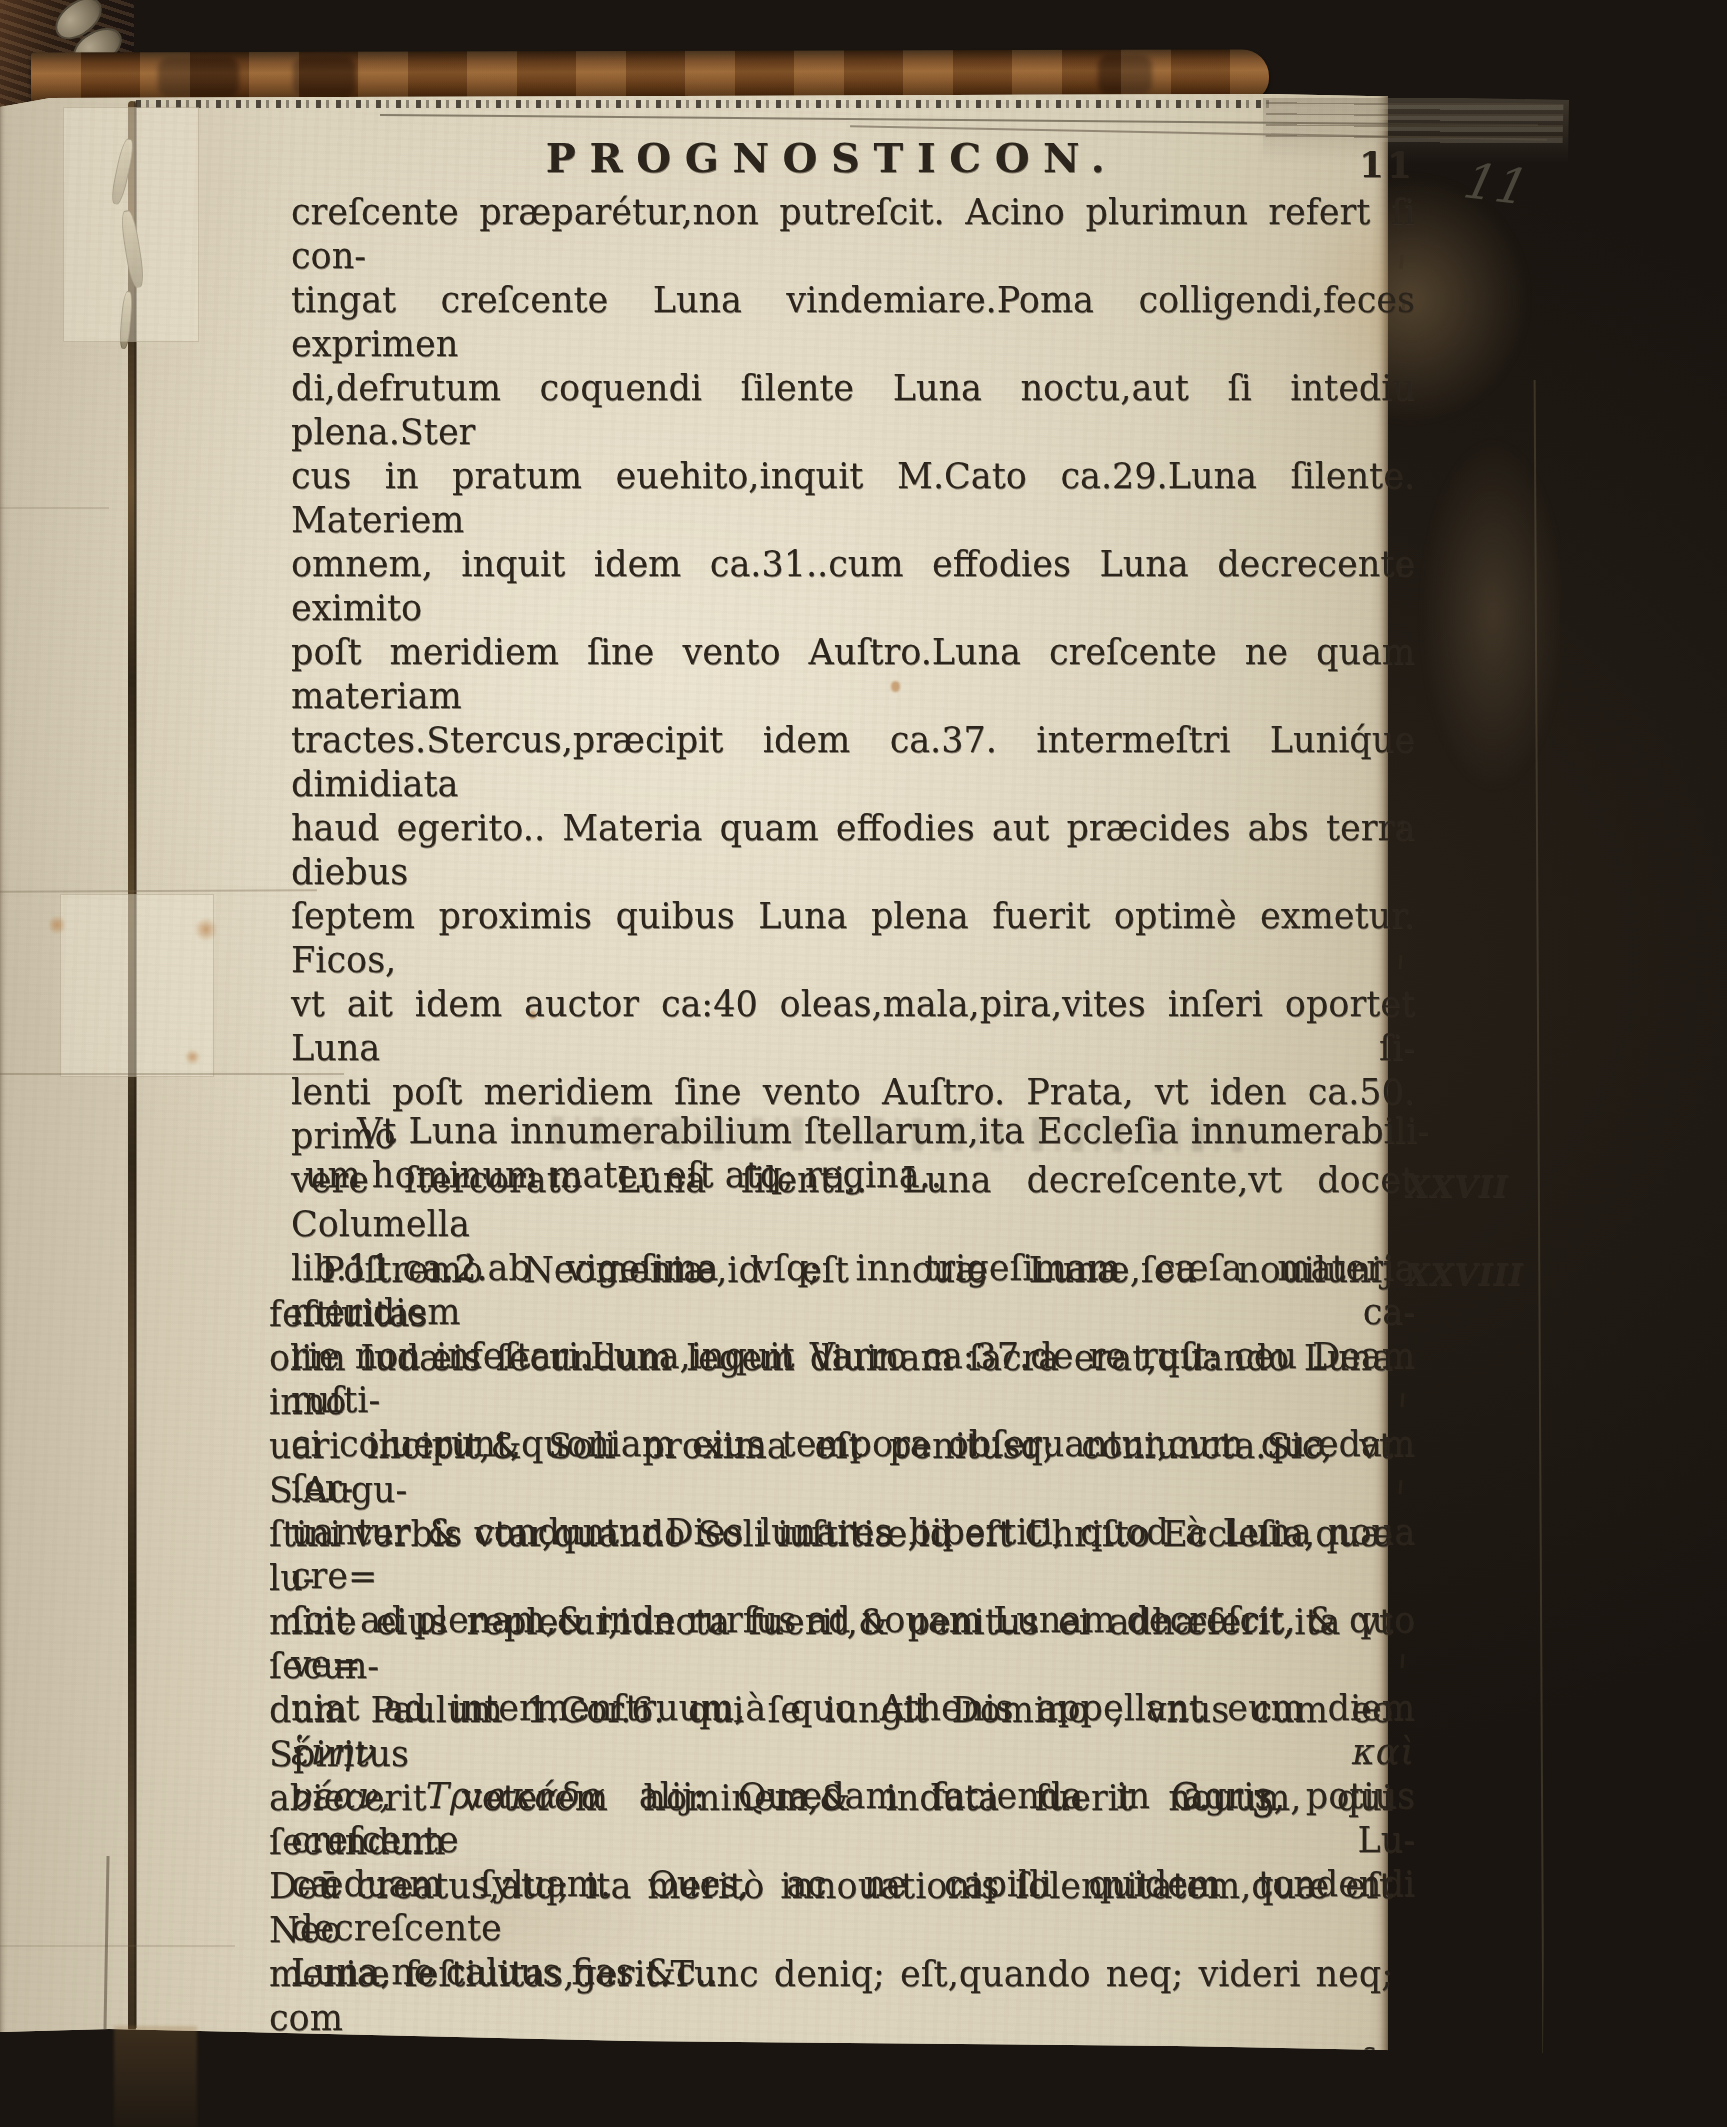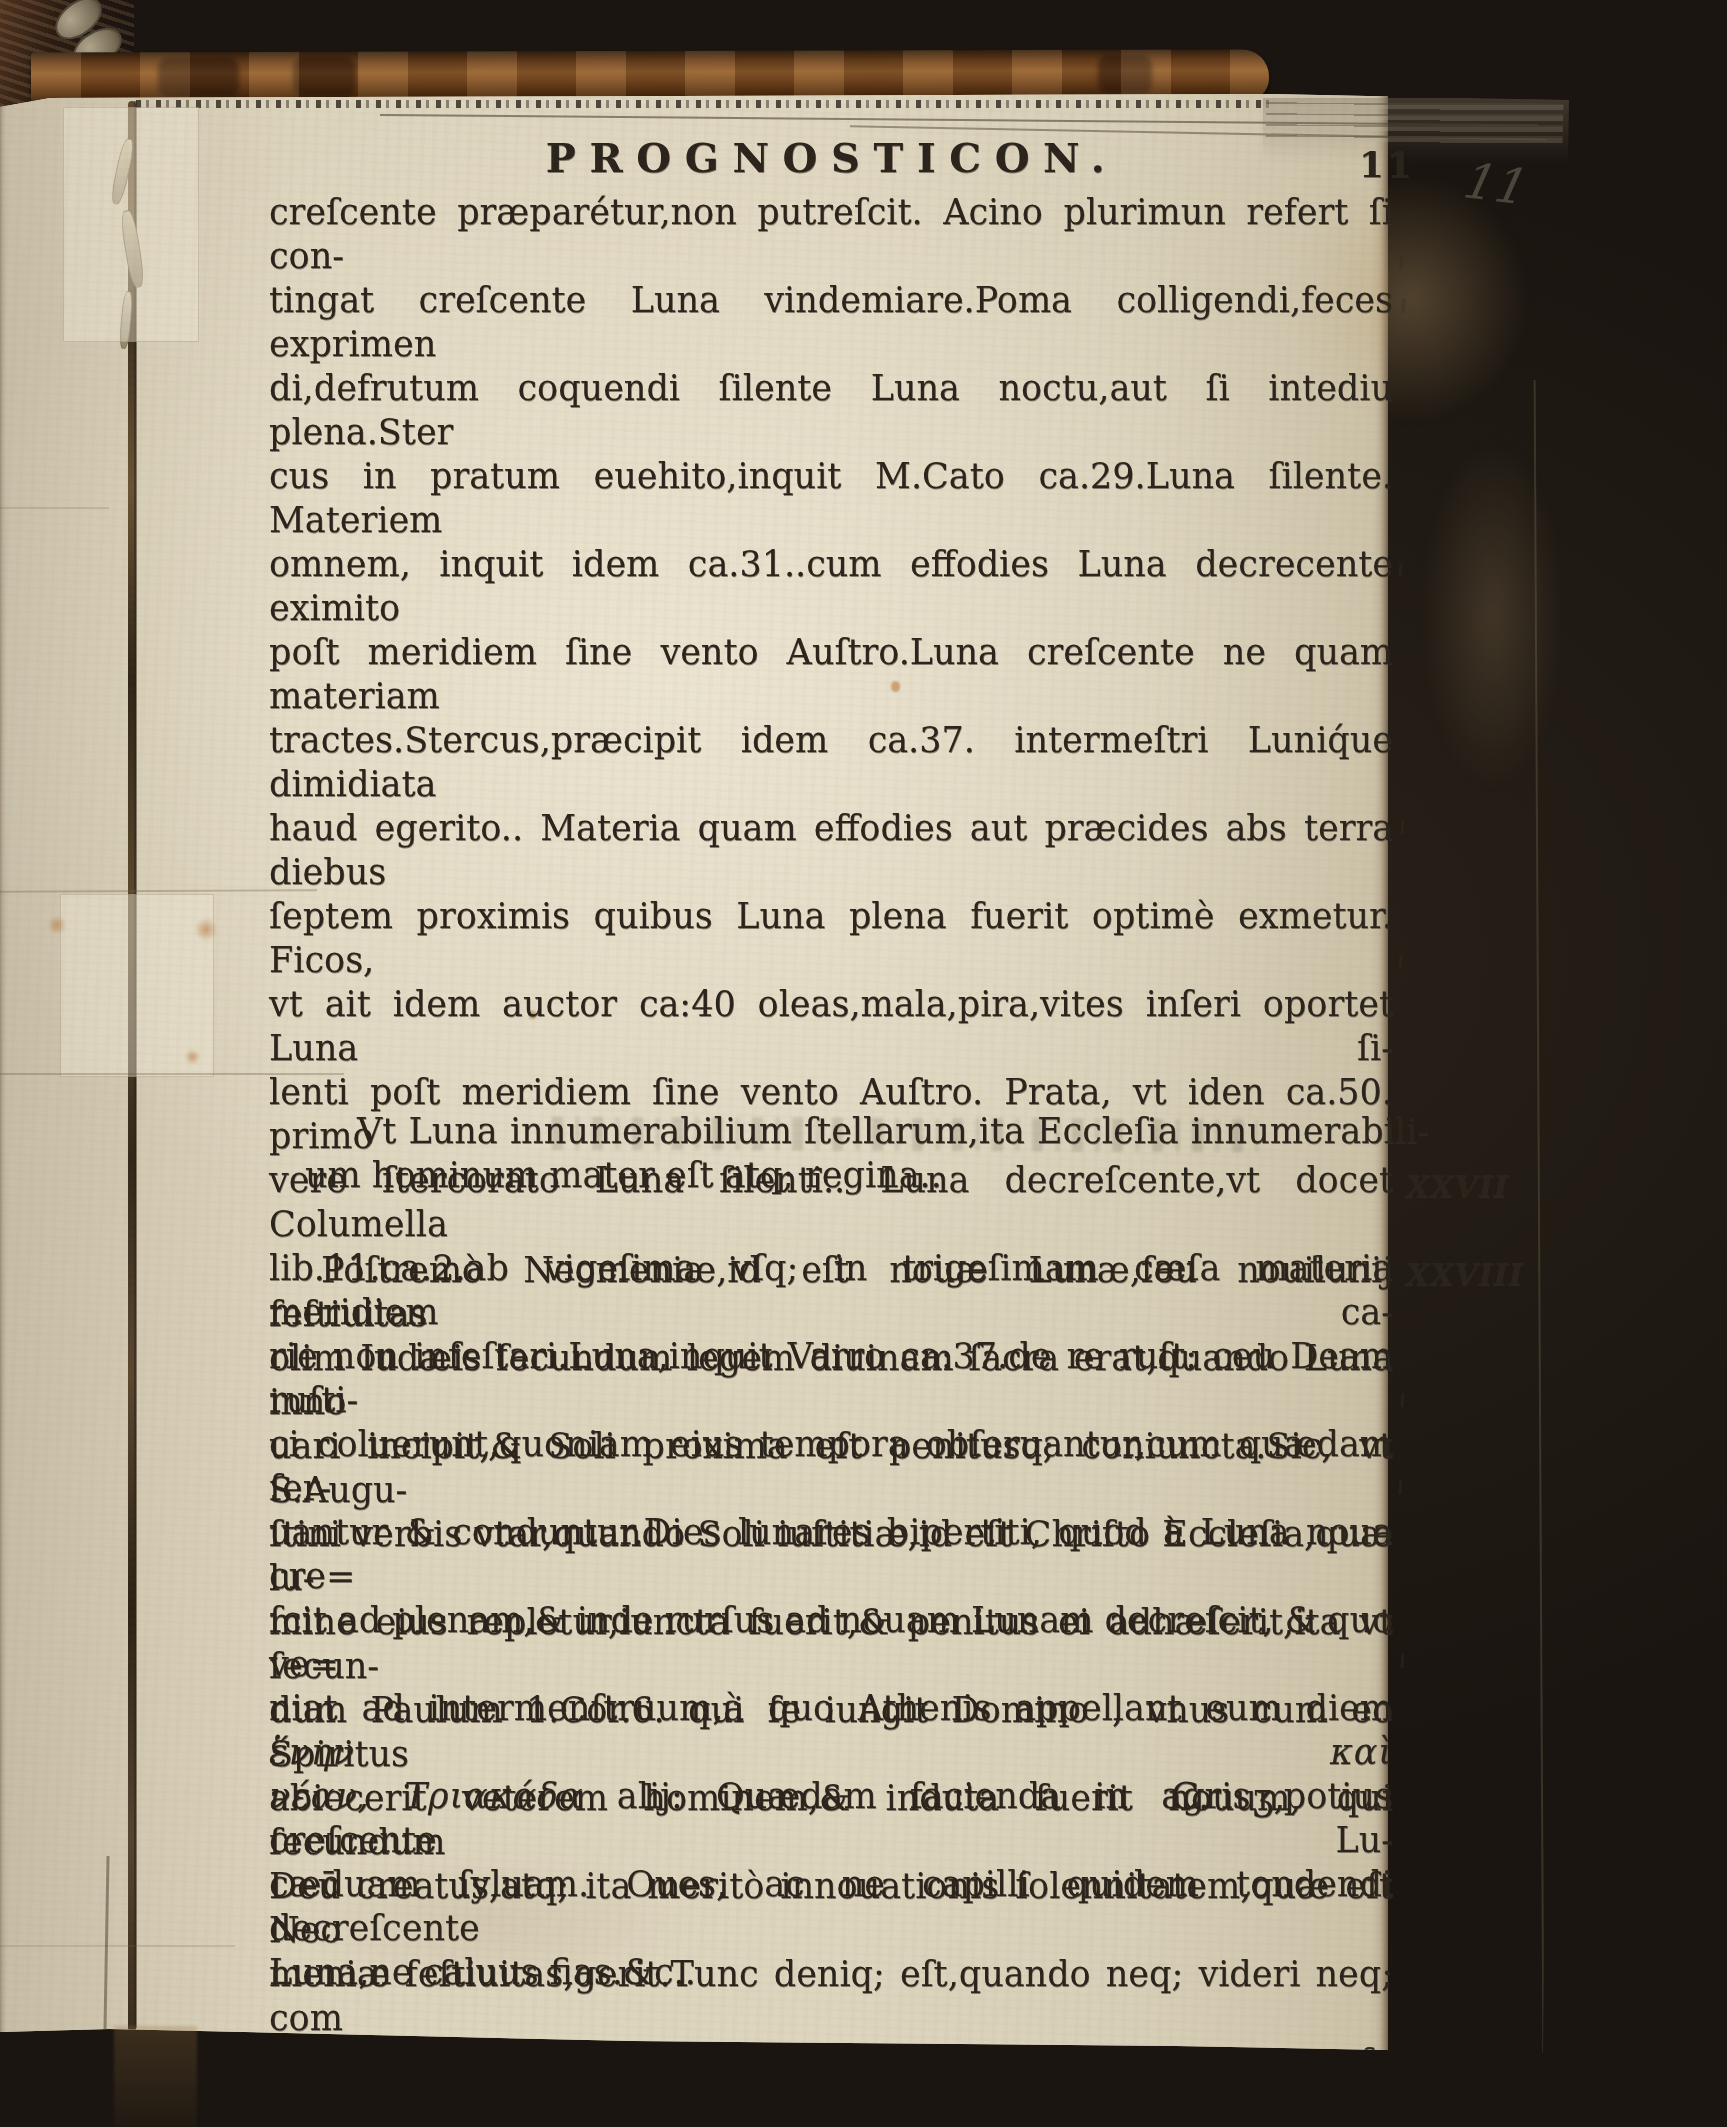--- a/index.html
+++ b/index.html
@@ -68,21 +68,21 @@
     background:repeating-linear-gradient(90deg, rgba(84,74,58,.18) 0 11px, rgba(84,74,58,0) 11px 22.6px, rgba(84,74,58,.12) 22.6px 28px, rgba(84,74,58,0) 28px 40px);}
   .tick{position:absolute;width:2.7px;height:13.6px;background:rgba(55,45,32,.42);transform:rotate(4deg);}
   
   .ink{color:#2a241c;text-shadow:0.5px 0.5px 0.5px rgba(58,48,36,.55);}
   .header-title{position:absolute;left:488px;top:134px;width:688px;text-align:center;
     font-size:40px;font-weight:700;letter-spacing:.34em;}
   .pagenum-printed{position:absolute;left:1359px;top:143px;font-size:36px;font-weight:700;letter-spacing:2.7px;}
   .pagenum-hand{position:absolute;left:1465px;top:156px;font-size:49px;font-style:italic;
     color:rgba(82,77,66,.88);transform:rotate(7deg) skewX(-6deg);text-shadow:none;font-weight:400;}
   .textcol{position:absolute;left:269px;width:1124px;font-size:35px;line-height:44px;}
-  .para1{top:190px;}
+  .para1{top:190px;margin-left:22px;}
   .para2{top:1109px;margin-left:36px;}
   .para3{top:1248px;}
   .line{text-align:justify;text-align-last:justify;white-space:normal;}
   .nj{text-align-last:left;}
   .ind{text-indent:52px;}
   .greek{font-style:italic;letter-spacing:0.9px;}
   .margin-note{position:absolute;left:1406px;font-size:30px;font-weight:700;letter-spacing:0.9px;font-style:italic;}
   .mn1{top:1169px;}
   .mn2{top:1257px;}
   .signature{position:absolute;left:1171px;top:1775px;font-size:37px;word-spacing:31px;}

